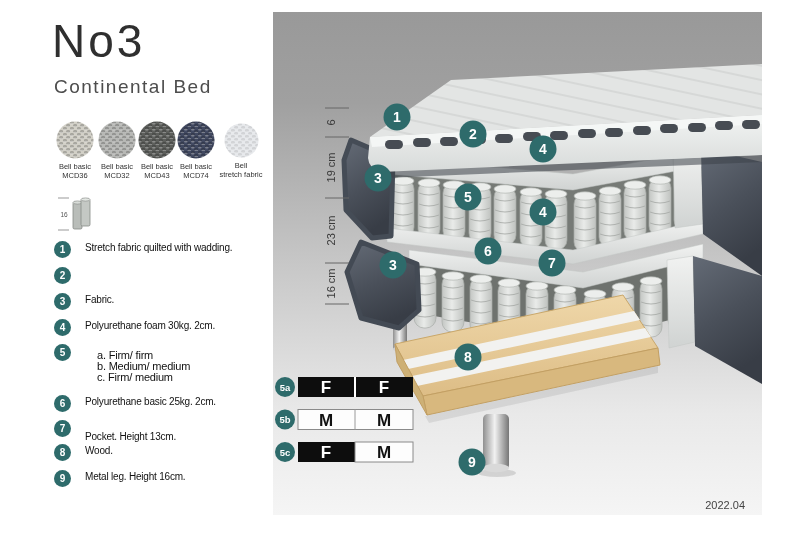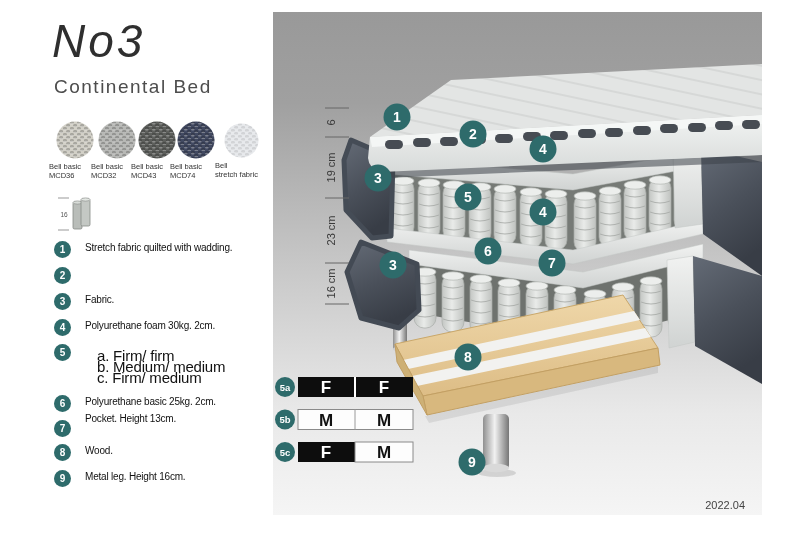--- a/index.html
+++ b/index.html
@@ -5,39 +5,39 @@
   html,body{margin:0;padding:0;}
   body{
     width:800px;height:533px;position:relative;background:#ffffff;
     font-family:"Liberation Sans", sans-serif;color:#1a1a1a;overflow:hidden;
   }
   .abs{position:absolute;}
 
   
   .title{
     left:52px;top:18px;font-size:46px;font-weight:300;letter-spacing:3px;
-    color:#2f2f2f;line-height:1;font-style:italic;
+    color:#2f2f2f;line-height:1;
   }
   .subtitle{
     left:54px;top:76px;font-size:19px;font-weight:400;letter-spacing:1.5px;color:#4d4d4d;
   }
-  .swatch{width:52px;text-align:left;}
+  .swatch{width:52px;text-align:center;}
   .swatch svg{display:block;margin:0 auto;}
   .swatch-label{font-size:7.5px;line-height:1.25;color:#333;margin-top:3px;white-space:nowrap;}
 
   .legend-row-circle{
     position:absolute;width:17px;height:17px;border-radius:50%;
     background:var(--accent,#2E6B6B);color:#fff;font-size:10px;font-weight:bold;
     display:flex;align-items:center;justify-content:center;left:2px;
   }
   .legend-row-text{
     position:absolute;left:33px;font-size:10px;letter-spacing:-0.2px;color:#111;white-space:nowrap;
   }
   .legend-options{
-    position:absolute;left:45px;font-size:15px;letter-spacing:-0.2px;color:#111;line-height:11.2px;white-space:nowrap;
+    position:absolute;left:45px;font-size:11px;letter-spacing:-0.2px;color:#111;line-height:11.2px;white-space:nowrap;
   }
 
   
   .panel{left:273px;top:12px;width:489px;height:503px;}
   .mk circle{fill:var(--accent,#2E6B6B);}
   .mk text{fill:#ffffff;font-size:14px;font-weight:bold;font-family:"Liberation Sans",sans-serif;text-anchor:middle;}
   .dim-label{font-size:11px;fill:#3a3a3a;text-anchor:middle;font-family:"Liberation Sans",sans-serif;}
   .dim-tick{stroke:#666;stroke-width:1;}
   .fm-letter{font-size:17px;font-weight:600;text-anchor:middle;font-family:"Liberation Sans",sans-serif;}
   .fm-id circle{fill:var(--accent,#2E6B6B);}
@@ -121,21 +121,21 @@
   <span class="legend-row-text" style="top:83px">Polyurethane foam 30kg. 2cm.</span>
   <span class="legend-row-circle" style="top:106.5px">5</span>
   <div class="legend-options" style="top:113px">
     <div>a. Firm/ firm</div>
     <div>b. Medium/ medium</div>
     <div>c. Firm/ medium</div>
   </div>
   <span class="legend-row-circle" style="top:157.5px">6</span>
   <span class="legend-row-text" style="top:159px">Polyurethane basic 25kg. 2cm.</span>
   <span class="legend-row-circle" style="top:182.5px">7</span>
-  <span class="legend-row-text" style="top:176px">Pocket. Height 13cm.</span>
+  <span class="legend-row-text" style="top:194px">Pocket. Height 13cm.</span>
   <span class="legend-row-circle" style="top:206.5px">8</span>
   <span class="legend-row-text" style="top:208px">Wood.</span>
   <span class="legend-row-circle" style="top:232.5px">9</span>
   <span class="legend-row-text" style="top:234px">Metal leg. Height 16cm.</span>
 </div>
 
 <div class="abs panel">
 <svg width="489" height="503" viewBox="0 0 489 503">
   <defs>
     <linearGradient id="bgGrad" x1="0" y1="0" x2="0" y2="1">

